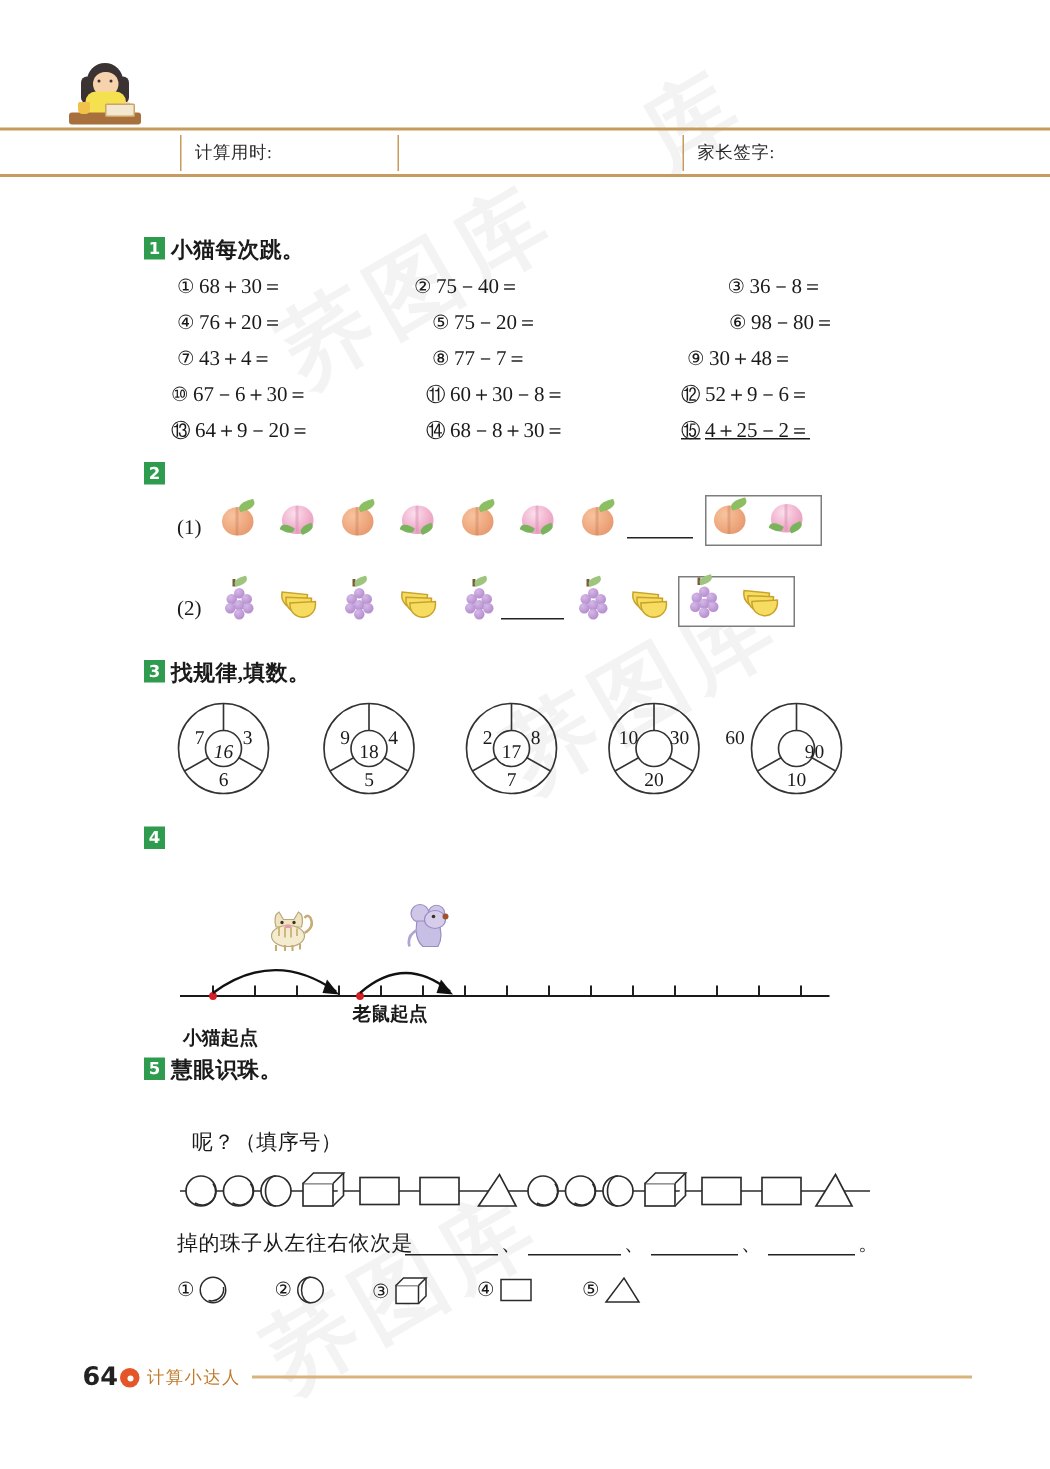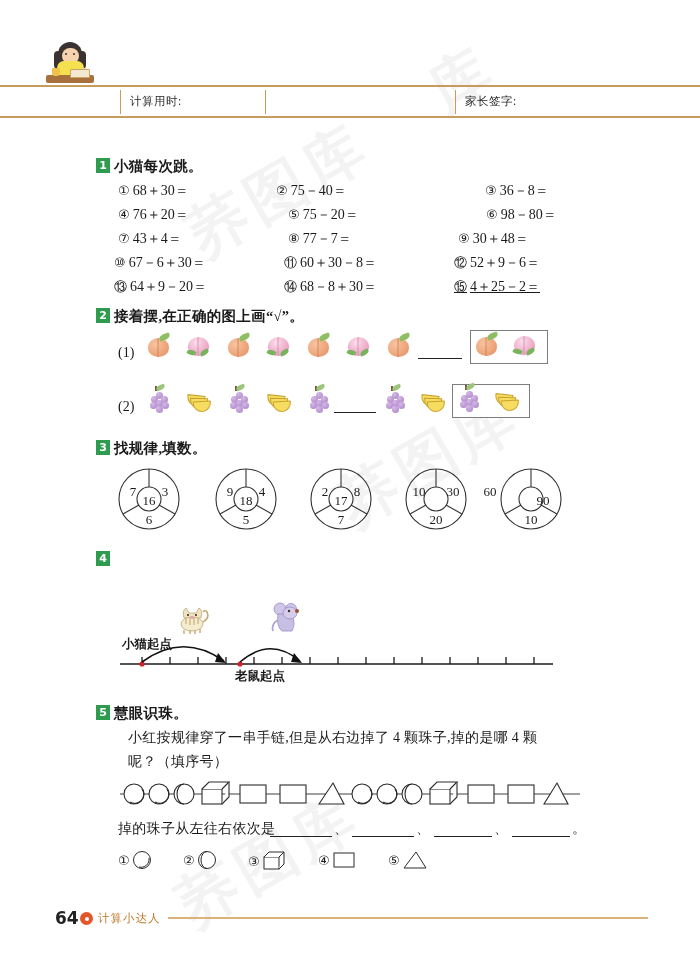--- a/index.html
+++ b/index.html
@@ -174,21 +174,20 @@
 
   <div class="prob" style="left:114px;top:254px;"><span class="cnum">⑩</span><span>67－6＋30＝</span></div>
   <div class="prob" style="left:284px;top:254px;"><span class="cnum">⑪</span><span>60＋30－8＝</span></div>
   <div class="prob" style="left:454px;top:254px;"><span class="cnum">⑫</span><span>52＋9－6＝</span></div>
 
   <div class="prob" style="left:114px;top:278px;"><span class="cnum">⑬</span><span>64＋9－20＝</span></div>
   <div class="prob" style="left:284px;top:278px;"><span class="cnum">⑭</span><span>68－8＋30＝</span></div>
   <div class="prob" style="left:454px;top:278px;text-decoration:underline;"><span class="cnum">⑮</span><span>4＋25－2＝</span></div>
 
   <div class="qnum" style="left:96px;top:308px;">2</div>
-  <div class="qtext" style="left:114px;top:307px;">接着摆,在正确的图上画“√”。</div>
 
   <div class="rowlabel" style="left:118px;top:345px;">(1)</div>
   <div class="fruit" style="left:146px;top:334px;">
       <div class="peach-a"></div>
       <div class="leaf"></div>
     </div>
   <div class="fruit" style="left:186px;top:334px;">
       <div class="peach-b"></div>
       <div class="pleaf l"></div>
       <div class="pleaf r"></div>
@@ -330,21 +329,21 @@
   <div class="circ" style="left:118px;top:468px;">
     <svg width="62" height="62" viewBox="0 0 62 62">
       <circle cx="31" cy="31" r="30" fill="none" stroke="#333" stroke-width="1.1"></circle>
       <circle cx="31" cy="31" r="12" fill="#fff" stroke="#333" stroke-width="1.1"></circle>
       <line x1="31" y1="1" x2="31" y2="19" stroke="#333" stroke-width="1.1"></line>
       <line x1="5" y1="46" x2="21" y2="37" stroke="#333" stroke-width="1.1"></line>
       <line x1="57" y1="46" x2="41" y2="37" stroke="#333" stroke-width="1.1"></line>
     </svg>
   </div>
   <div class="ctxt" style="left:126px;top:484px;width:14px;">7</div>
-  <div class="ctxt" style="left:138px;top:493px;width:22px;">16</div>
+  <div class="ctxt" style="left:138px;top:493px;width:22px;font-style:italic;">16</div>
   <div class="ctxt" style="left:158px;top:484px;width:14px;">3</div>
   <div class="ctxt" style="left:142px;top:512px;width:14px;">6</div>
 
   <div class="circ" style="left:215px;top:468px;">
     <svg width="62" height="62" viewBox="0 0 62 62">
       <circle cx="31" cy="31" r="30" fill="none" stroke="#333" stroke-width="1.1"></circle>
       <circle cx="31" cy="31" r="12" fill="#fff" stroke="#333" stroke-width="1.1"></circle>
       <line x1="31" y1="1" x2="31" y2="19" stroke="#333" stroke-width="1.1"></line>
       <line x1="5" y1="46" x2="21" y2="37" stroke="#333" stroke-width="1.1"></line>
       <line x1="57" y1="46" x2="41" y2="37" stroke="#333" stroke-width="1.1"></line>
@@ -445,26 +444,25 @@
         <line x1="424" y1="17" x2="424" y2="24"></line>
       </g>
       <circle cx="32" cy="24" r="2.6" fill="#d61f26"></circle>
       <circle cx="130" cy="24" r="2.6" fill="#d61f26"></circle>
       <path d="M32 22 Q73 -8 114 21" fill="none" stroke="#111" stroke-width="1.6"></path>
       <path d="M108 13 L116 23 L105 22 Z" fill="#111"></path>
       <path d="M130 22 Q160 -4 190 21" fill="none" stroke="#111" stroke-width="1.6"></path>
       <path d="M184 13 L192 23 L181 22 Z" fill="#111"></path>
     </svg>
   </div>
-  <div class="nl-lbl" style="left:122px;top:636px;">小猫起点</div>
+  <div class="nl-lbl" style="left:122px;top:684px;">小猫起点</div>
   <div class="nl-lbl" style="left:235px;top:668px;">老鼠起点</div>
 
   <div class="qnum" style="left:96px;top:705px;">5</div>
   <div class="qtext" style="left:114px;top:704px;">慧眼识珠。</div>
-  <div class="qbody" style="left:128px;top:729px;">小红按规律穿了一串手链,但是从右边掉了 4 颗珠子,掉的是哪 4 颗</div>
   <div class="qbody" style="left:128px;top:753px;">呢？（填序号）</div>
 
   <div class="beads" style="left:120px;top:772px;">
     <svg width="460" height="42" viewBox="0 0 460 42">
       <g stroke="#2b2b2b" stroke-width="1.1" fill="#fff">
         <line x1="0" y1="22" x2="460" y2="22" stroke-width="0.9"></line>
 
         <circle cx="14" cy="22" r="10"></circle>
         <path d="M10 30 A9 9 0 0 0 22 17" fill="none"></path>
         <circle cx="39" cy="22" r="10"></circle>

